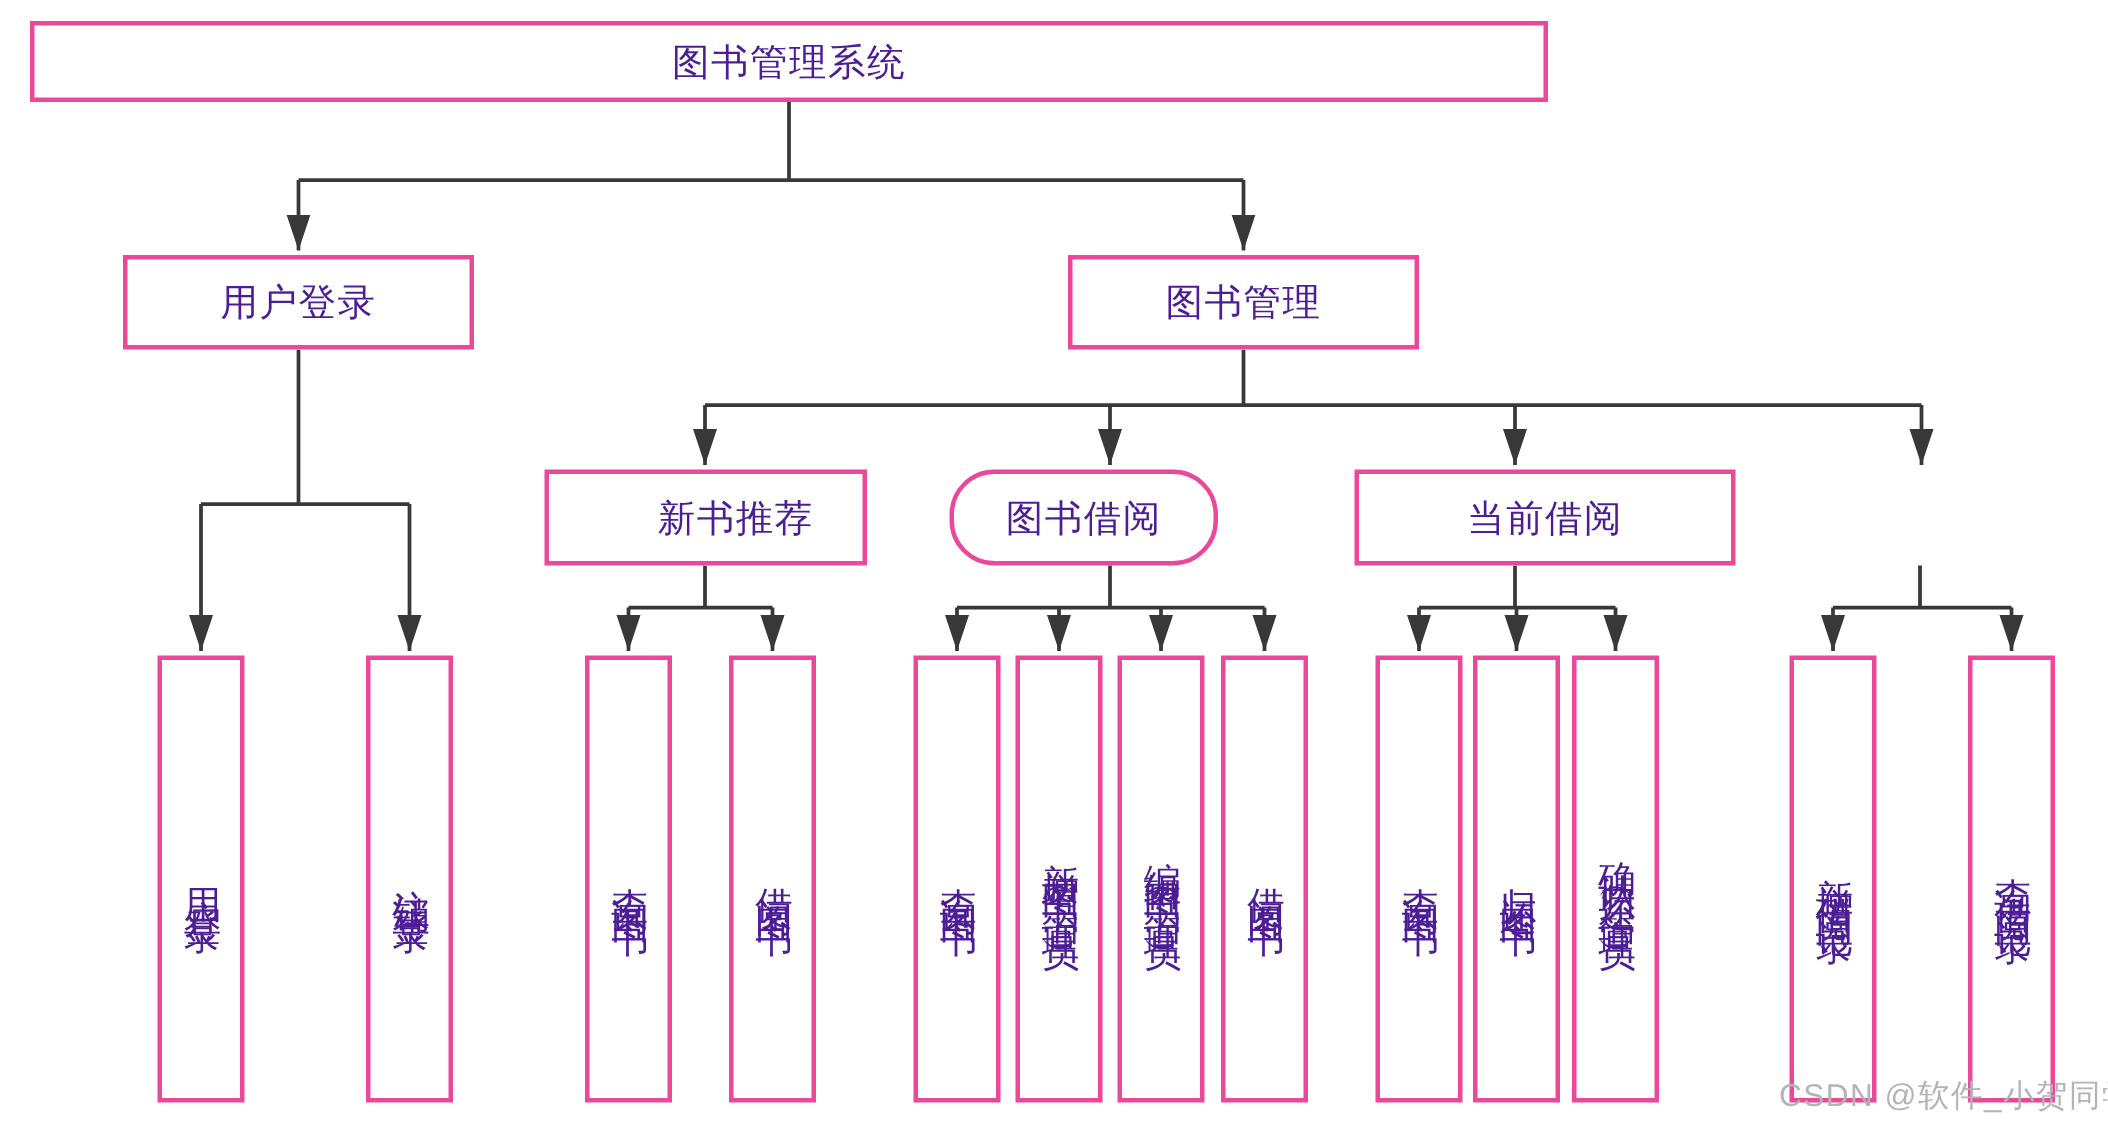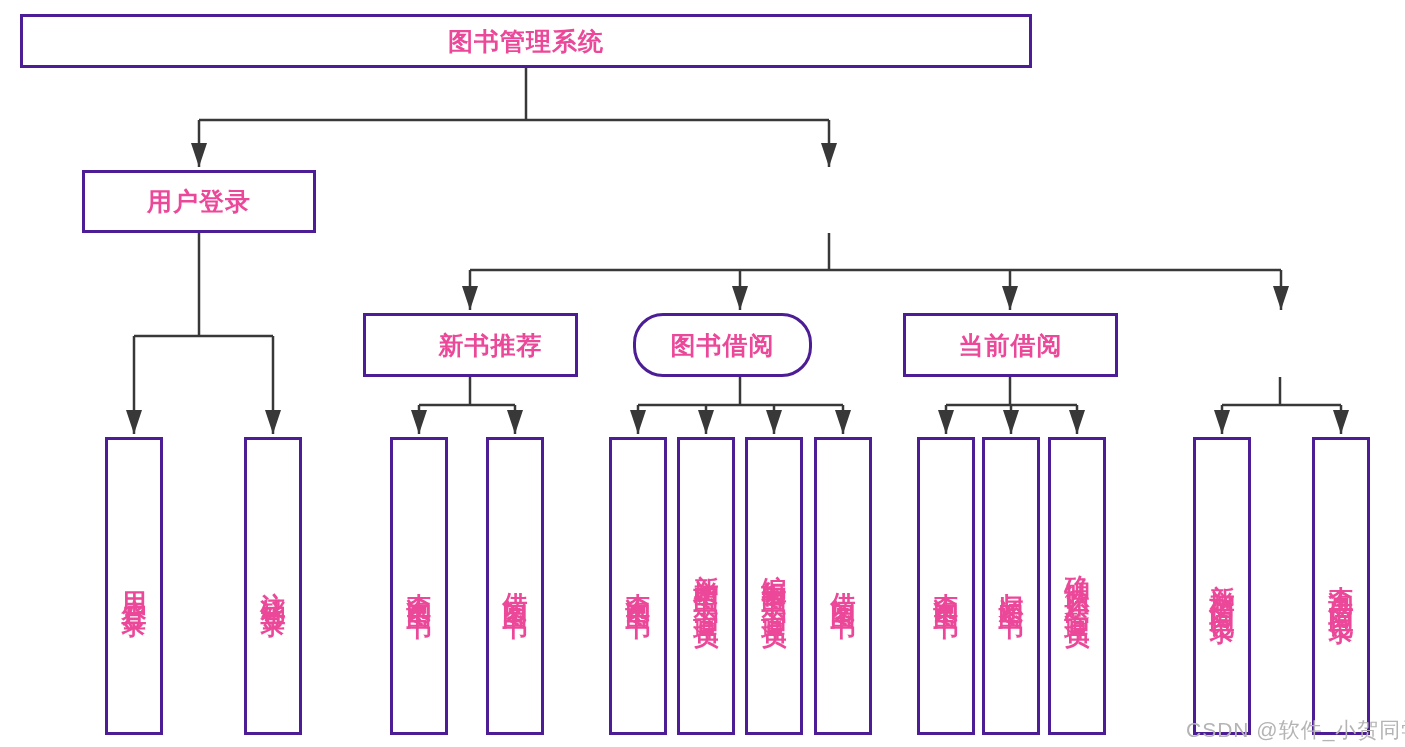--- a/index.html
+++ b/index.html
@@ -1,21 +1,21 @@
 <!DOCTYPE html>
 <html><head>
 <meta charset="utf-8">
 <style>
   html,body{margin:0;padding:0;background:#ffffff;}
   body{font-family:"Liberation Sans",sans-serif;}
   .canvas{position:relative;width:1405px;height:747px;background:#ffffff;overflow:hidden;}
   .connectors{position:absolute;left:0;top:0;z-index:1;}
-  .node{position:absolute;box-sizing:border-box;background:#ffffff;border:3px solid #4c1d95;
+  .node{position:absolute;box-sizing:border-box;background:#ffffff;border:3px solid #ec4899;
         display:flex;align-items:center;justify-content:center;z-index:2;
-        color:#ec4899;font-size:25px;font-weight:bold;}
+        color:#4c1d95;font-size:25px;}
   .node .lbl{white-space:nowrap;letter-spacing:1px;}
   .leaf .lbl{writing-mode:vertical-rl;letter-spacing:7px;line-height:1;white-space:normal;}
   .watermark{position:absolute;z-index:3;font-size:21px;color:#b4b4b4;
              letter-spacing:1px;white-space:nowrap;}
 </style>
 </head>
 <body>
 
 <div class="canvas">
 
@@ -69,28 +69,31 @@
     </g>
   </svg>
 
   <div class="node" style="left:20px;top:14px;width:1012px;height:54px;">
     <span class="lbl">图书管理系统</span>
   </div>
 
   <div class="node" style="left:82px;top:170px;width:234px;height:63px;">
     <span class="lbl">用户登录</span>
   </div>
+  <div class="node" style="left:712px;top:170px;width:234px;height:63px;">
+    <span class="lbl">图书管理</span>
+  </div>
 
   <div class="node" style="left:363px;top:313px;width:215px;height:64px;padding-left:40px;">
     <span class="lbl">新书推荐</span>
   </div>
   <div class="node" style="left:633px;top:313px;width:179px;height:64px;border-radius:30px;">
     <span class="lbl">图书借阅</span>
   </div>
-  <div class="node" style="left:903px;top:313px;width:215px;height:64px;">
+  <div class="node" style="left:903px;top:313px;width:254px;height:64px;">
     <span class="lbl">当前借阅</span>
   </div>
 
   <div class="node leaf" style="left:105px;top:437px;width:58px;height:298px;">
     <span class="lbl">用户登录</span>
   </div>
   <div class="node leaf" style="left:244px;top:437px;width:58px;height:298px;">
     <span class="lbl">注销登录</span>
   </div>
   <div class="node leaf" style="left:390px;top:437px;width:58px;height:298px;">

